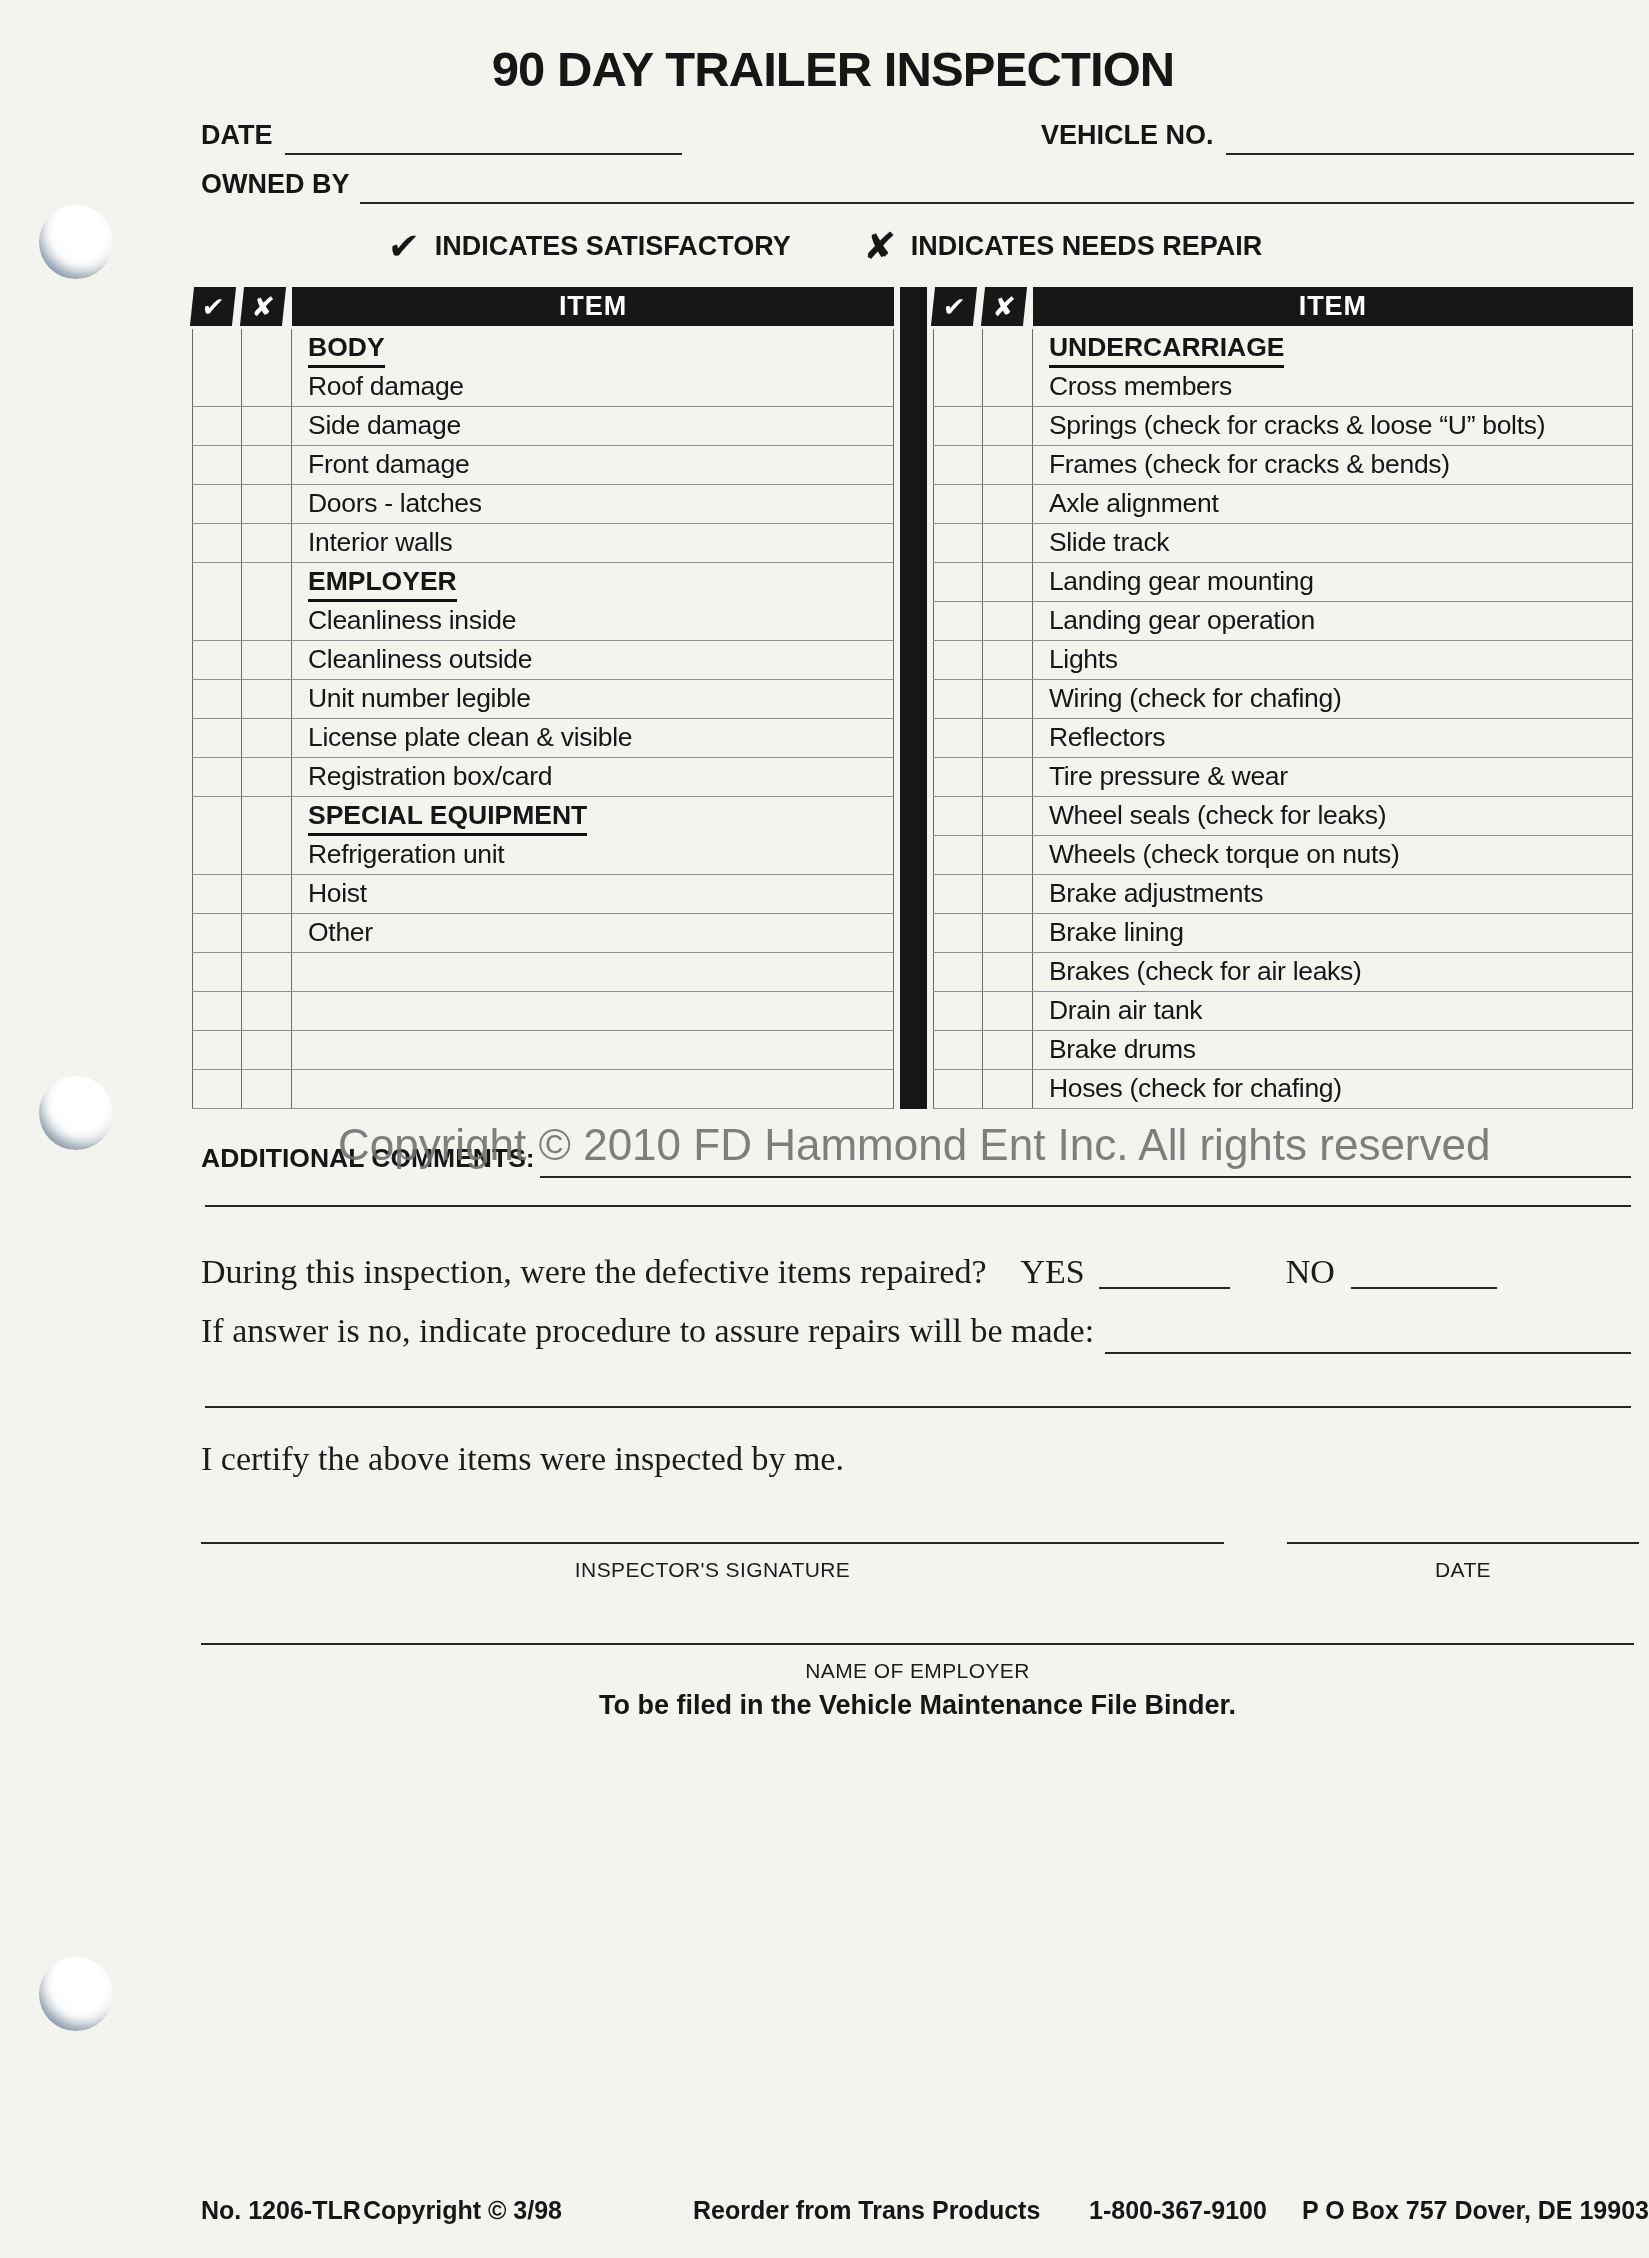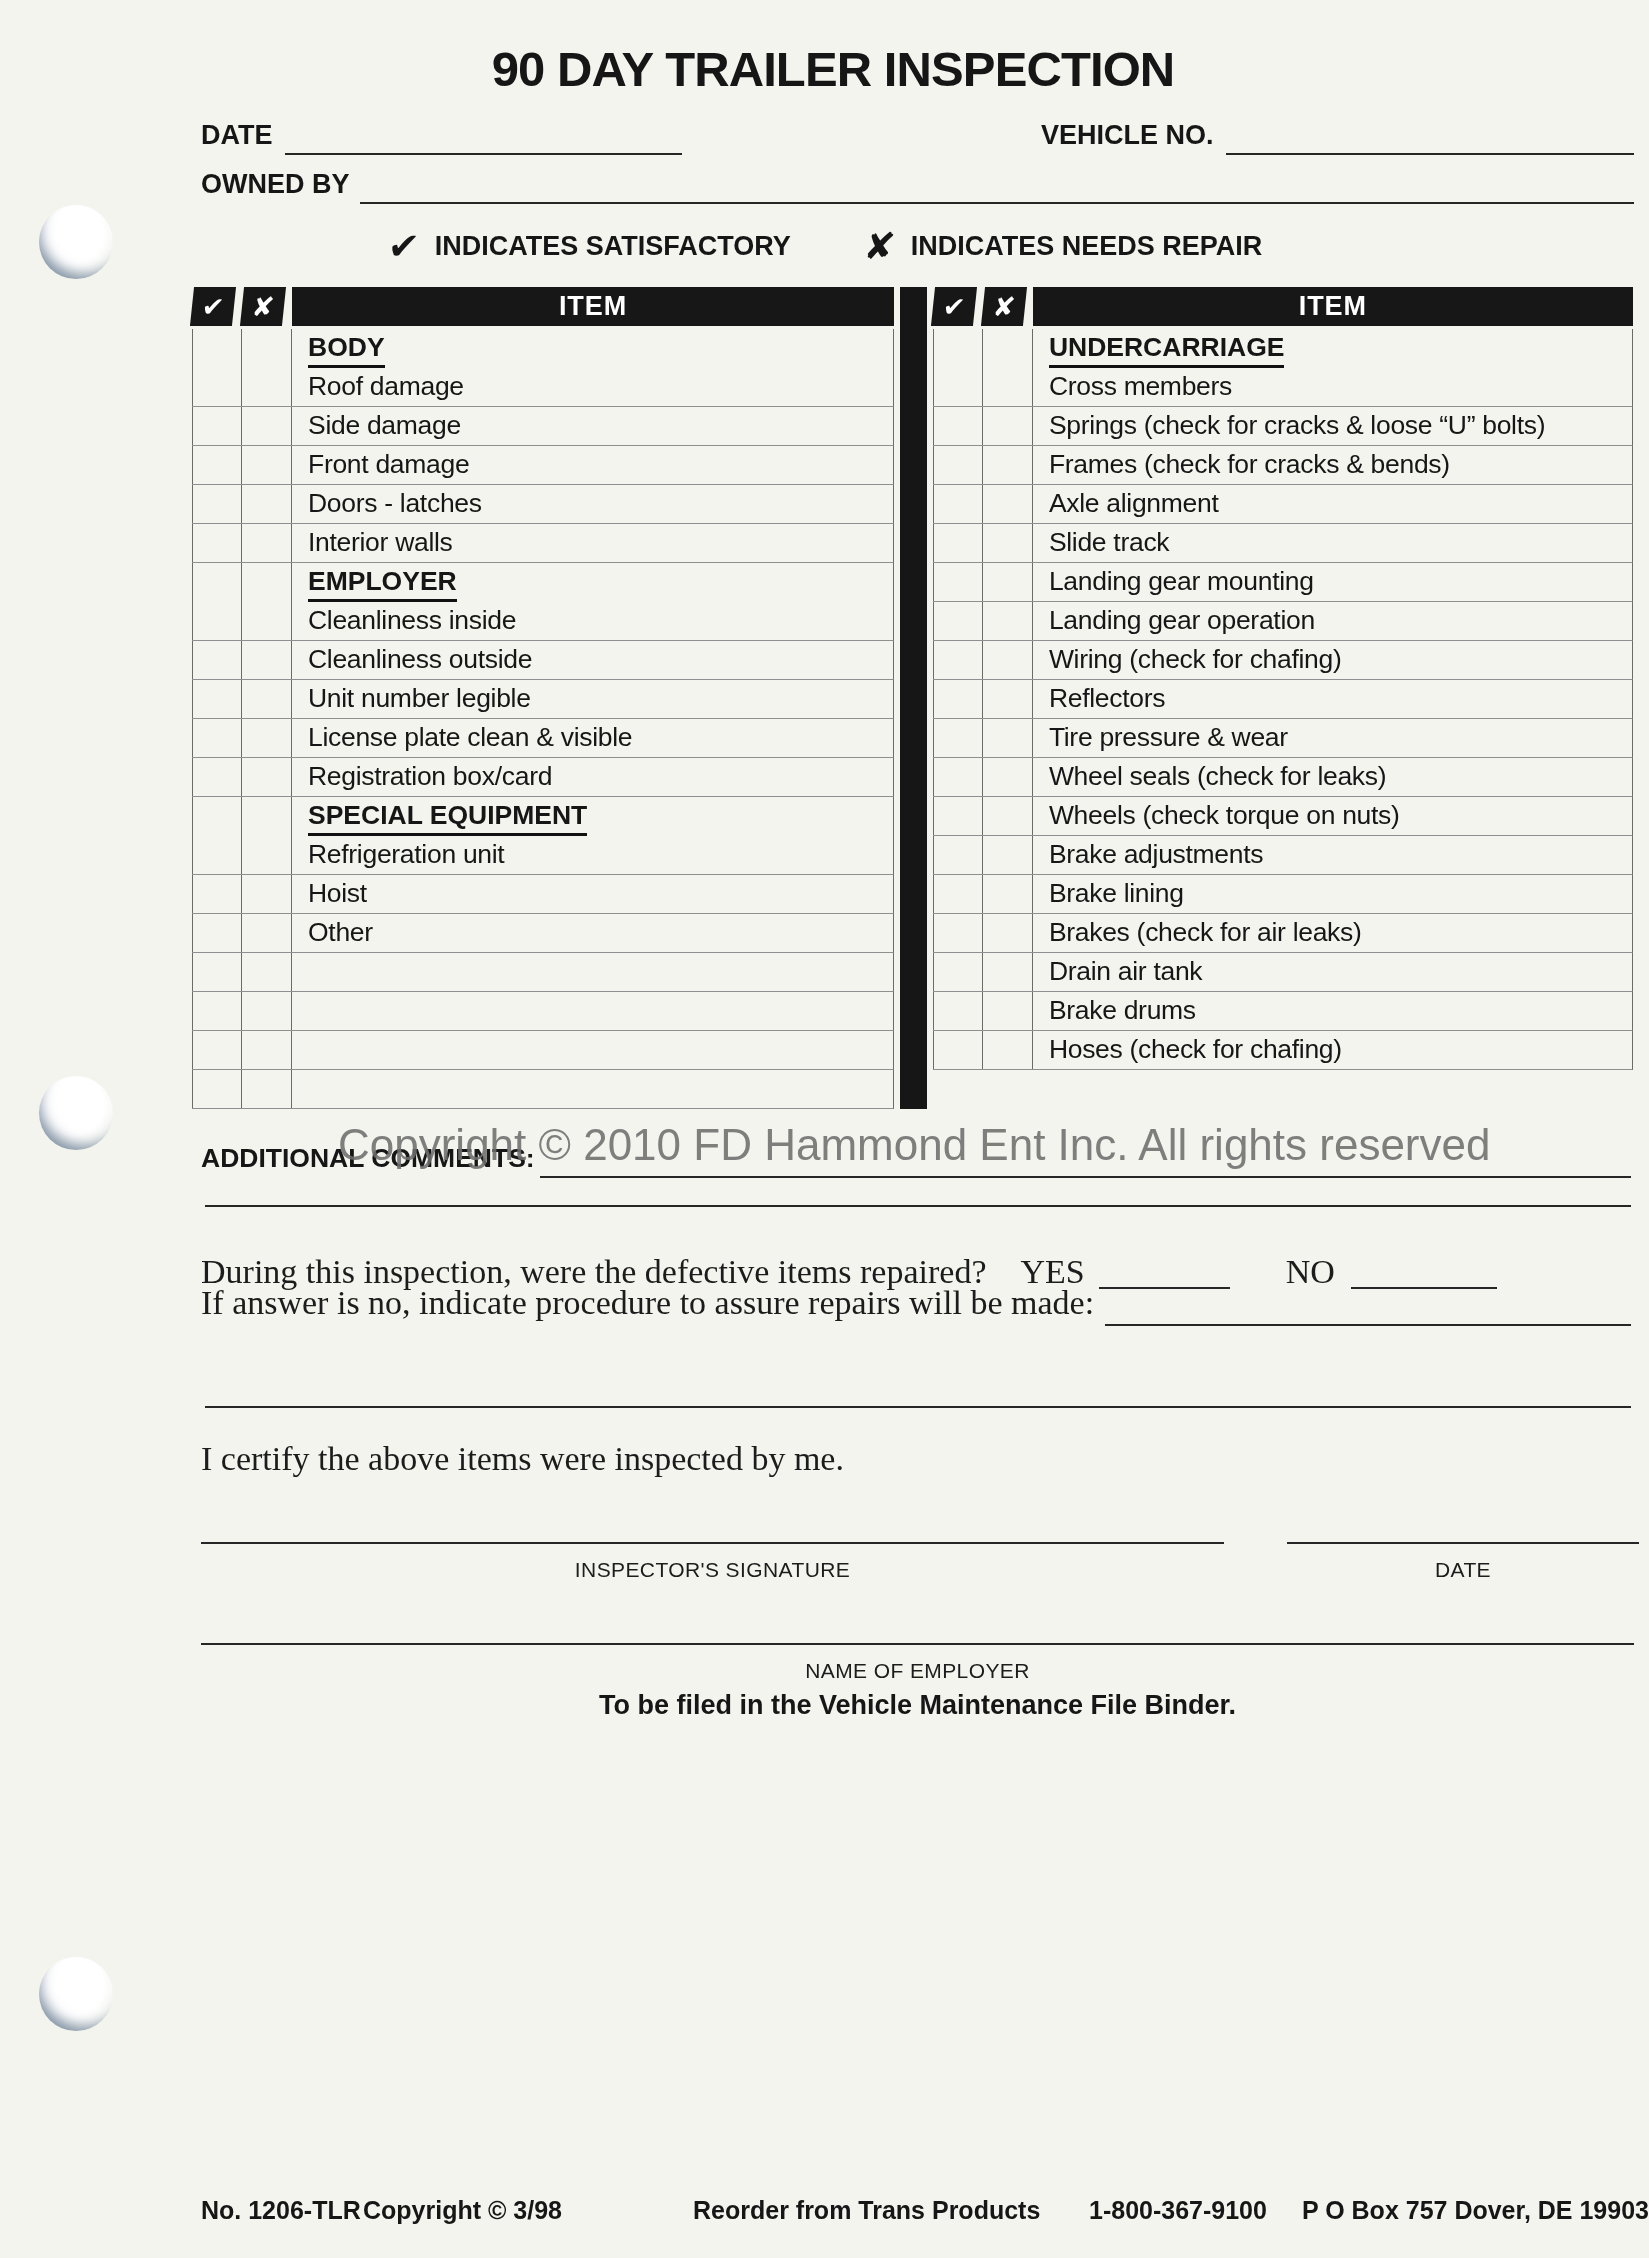--- a/index.html
+++ b/index.html
@@ -62,21 +62,21 @@
     position:absolute; top:1120px; left:338px;
     font-size:44px; color:#6e6e6e; opacity:0.88; letter-spacing:0px; white-space:nowrap; z-index:6;
   }
 
   
   .comments-row { position:absolute; top:1143px; left:201px; right:19.4px; display:flex; align-items:flex-end; font-weight:bold; font-size:26.5px; }
   .blankline { position:absolute; height:0; border-bottom:2.6px solid #262626; }
   .serif { font-family:"Liberation Serif", serif; font-size:34px; color:#1c1c1c; }
   .during-row { position:absolute; top:1253px; left:201px; display:flex; align-items:flex-end; }
   .during-row .uline { margin-bottom:1.8px; }
-  .ifno-row { position:absolute; top:1284px; left:201px; right:19.4px; display:flex; align-items:center; }
+  .ifno-row { position:absolute; top:1312px; left:201px; right:19.4px; display:flex; align-items:center; }
 
   .sig-label { position:absolute; font-size:21px; letter-spacing:0.4px; text-align:center; color:#1c1c1c; }
   .filed-note { position:absolute; top:1690px; left:201px; width:1433px; text-align:center; font-weight:bold; font-size:27px; }
 
   .footer-item { position:absolute; top:2172px; font-weight:bold; font-size:25px; white-space:nowrap;margin-top:24px; }
 </style>
 </head>
 <body>
 
 <div class="hole" style="top:205px"></div>
@@ -285,20 +285,27 @@
           <div class="cell c1"></div>
           <div class="cell c2"></div>
           <div class="cell c3">
             <div class="it">Landing gear operation</div>
           </div>
         </div>
         <div class="trow">
           <div class="cell c1"></div>
           <div class="cell c2"></div>
           <div class="cell c3">
+            <div class="it">Lights</div>
+          </div>
+        </div>
+        <div class="trow">
+          <div class="cell c1"></div>
+          <div class="cell c2"></div>
+          <div class="cell c3">
             <div class="it">Wiring (check for chafing)</div>
           </div>
         </div>
         <div class="trow">
           <div class="cell c1"></div>
           <div class="cell c2"></div>
           <div class="cell c3">
             <div class="it">Reflectors</div>
           </div>
         </div>

